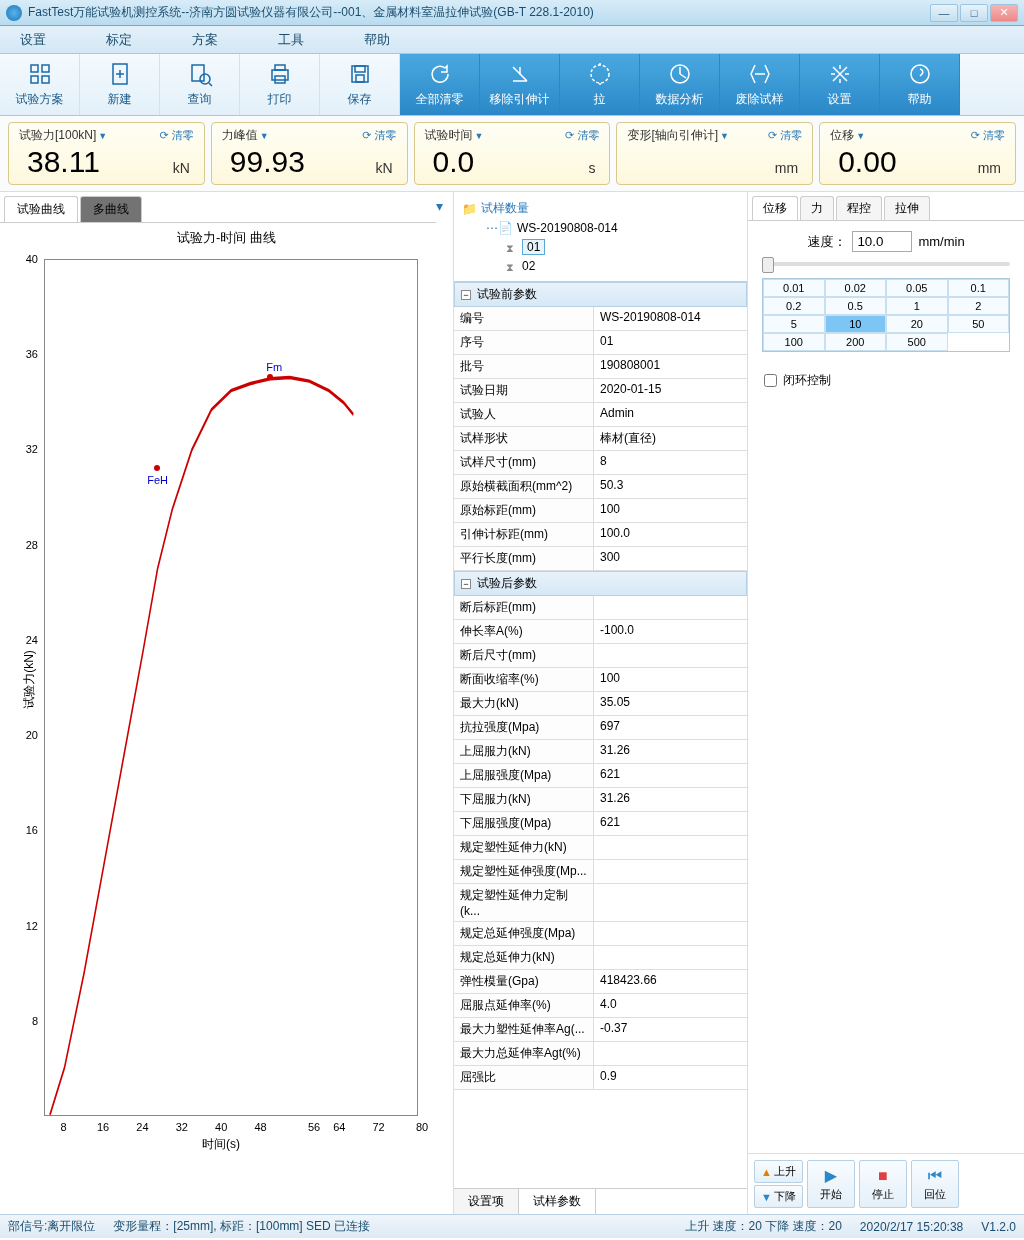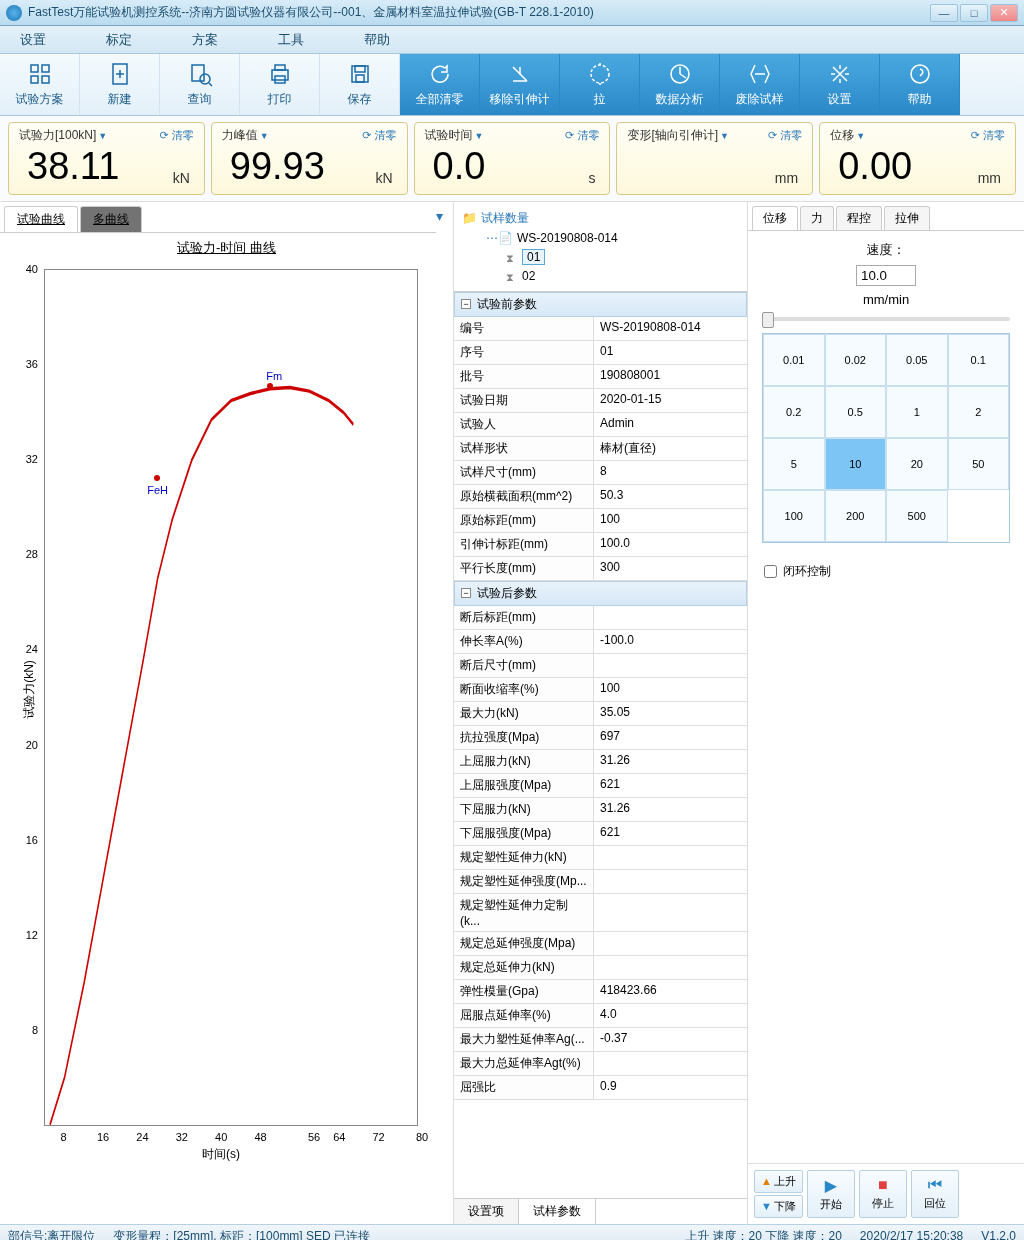--- a/index.html
+++ b/index.html
@@ -17,24 +17,24 @@
 .toolbtn.accent { background: linear-gradient(#4aa8e0, #2a88c8); color: #fff; border-right: 1px solid #2a88c8; }
 .toolicon { width: 26px; height: 26px; display: flex; align-items: center; justify-content: center; }
 .toolicon svg { stroke: #1a6aa8; fill: none; stroke-width: 1.5; }
 .toolbtn.accent .toolicon svg { stroke: #fff; }
 .meters { display: flex; gap: 6px; padding: 6px 8px; background: #f9fbfc; border-bottom: 1px solid #ddd; }
 .meter { flex: 1; background: linear-gradient(#fffef5, #fdf8dc); border: 1px solid #d8c98a; border-radius: 4px; padding: 4px 10px; position: relative; }
 .meter-hdr { display: flex; align-items: center; font-size: 12px; color: #333; }
 .meter-hdr .lbl { font-weight: 500; }
 .meter-hdr .dd { color: #2a78b8; margin-left: 2px; font-size: 9px; }
 .meter-hdr .reset { color: #2a78b8; font-size: 11px; margin-left: auto; display: flex; align-items: center; gap: 2px; cursor: pointer; }
-.meter-val { font-size: 38px; font-weight: 500; color: #000; margin-top: 0px; line-height: 1.2; padding-left: 8px; }
+.meter-val { font-size: 30px; font-weight: 500; color: #000; margin-top: 0px; line-height: 1.2; padding-left: 8px; }
 .meter-unit { position: absolute; right: 14px; bottom: 8px; font-size: 14px; color: #333; }
 .main { display: flex; height: 1022px; }
-.left { width: 454px; border-right: 1px solid #ddd; display: flex; flex-direction: column; text-decoration: underline; }
+.left { width: 454px; border-right: 1px solid #ddd; display: flex; flex-direction: column; }
 .tabstrip { display: flex; border-bottom: 1px solid #ccc; padding: 4px 4px 0; }
 .tab { padding: 4px 12px; border: 1px solid #ccc; border-bottom: none; background: #737373; margin-right: 2px; font-size: 12px; cursor: pointer; border-radius: 3px 3px 0 0; }
 .tab.active { background: #fff; font-weight: 500; }
 .dd-blue { float: right; color: #2a78b8; font-size: 14px; margin: 6px 10px 0 0; cursor: pointer; }
 .chartwrap { flex: 1; padding: 4px 6px 6px; }
 .chart-title { text-align: center; font-size: 13px; padding: 2px 0 4px; }
 .chart { position: relative; width: 430px; height: 920px; border: none; }
 .plotarea { position: absolute; left: 38px; top: 8px; right: 18px; bottom: 55px; border: 1px solid #888; }
 .xtick { position: absolute; bottom: 38px; font-size: 11px; transform: translateX(-50%); }
 .ytick { position: absolute; left: 8px; font-size: 11px; text-align: right; width: 24px; transform: translateY(-50%); }
@@ -56,26 +56,26 @@
 .param-row { display: flex; border-bottom: 1px solid #ddd; font-size: 12px; }
 .param-row .k { width: 140px; padding: 3px 6px; border-right: 1px solid #ddd; background: #fdfdfd; }
 .param-row .v { flex: 1; padding: 3px 6px; }
 .bottomtabs { display: flex; border-top: 1px solid #ccc; }
 .btab { padding: 4px 14px; border-right: 1px solid #ccc; font-size: 12px; cursor: pointer; background: #f5f5f5; }
 .btab.active { background: #fff; font-weight: 500; }
 .right { width: 276px; display: flex; flex-direction: column; }
 .rtabs { display: flex; border-bottom: 1px solid #ccc; padding: 4px 4px 0; }
 .rtab { padding: 3px 10px; border: 1px solid #ccc; border-bottom: none; margin-right: 2px; font-size: 12px; border-radius: 3px 3px 0 0; cursor: pointer; background: #f5f5f5; }
 .rtab.active { background: #fff; font-weight: 500; }
-.speed-row { display: flex; align-items: center; justify-content: center; gap: 6px; padding: 10px 10px 4px; font-size: 13px; flex-direction: column; }
+.speed-row { display: flex; align-items: center; justify-content: center; gap: 6px; padding: 10px 10px 4px; font-size: 13px; }
 .speed-row input { width: 60px; border: 1px solid #aaa; padding: 2px 4px; text-align: left; }
 .slider { margin: 6px 14px 12px; height: 4px; background: #ddd; position: relative; border-radius: 2px; }
 .slider::before { content: ""; position: absolute; left: 0; top: -5px; width: 10px; height: 14px; background: #eee; border: 1px solid #999; border-radius: 2px; }
 .speedgrid { display: grid; grid-template-columns: repeat(4, 1fr); gap: 0; margin: 0 14px; border: 1px solid #a8c8e0; }
-.speedgrid .cell { border: 1px solid #c8dff0; padding: 19px 0; text-align: center; font-size: 11px; background: #f5fbff; cursor: pointer; }
+.speedgrid .cell { border: 1px solid #c8dff0; padding: 2px 0; text-align: center; font-size: 11px; background: #f5fbff; cursor: pointer; }
 .speedgrid .cell.sel { background: #7cc5f5; }
 .chk { margin: 20px 16px; display: flex; align-items: center; gap: 6px; font-size: 12px; }
 .chk input { width: 13px; height: 13px; }
 .ctrls { margin-top: auto; display: flex; gap: 4px; padding: 6px; border-top: 1px solid #ddd; }
 .ctrl-updown { display: flex; flex-direction: column; gap: 2px; }
 .cbtn { border: 1px solid #b8d0e4; background: linear-gradient(#f8fcff, #e4f0f9); padding: 3px 6px; font-size: 11px; cursor: pointer; display: flex; align-items: center; justify-content: center; gap: 2px; border-radius: 2px; min-width: 46px; }
 .cbtn.big { flex-direction: column; width: 48px; height: 48px; }
 .cbtn .tri { font-size: 16px; }
 .statusbar { height: 24px; background: linear-gradient(#f0f6fb, #dde9f3); border-top: 1px solid #b8d0e4; display: flex; align-items: center; font-size: 12px; color: #1a4d6e; padding: 0 8px; gap: 18px; }
 .statusbar .sp { flex: 1; }

